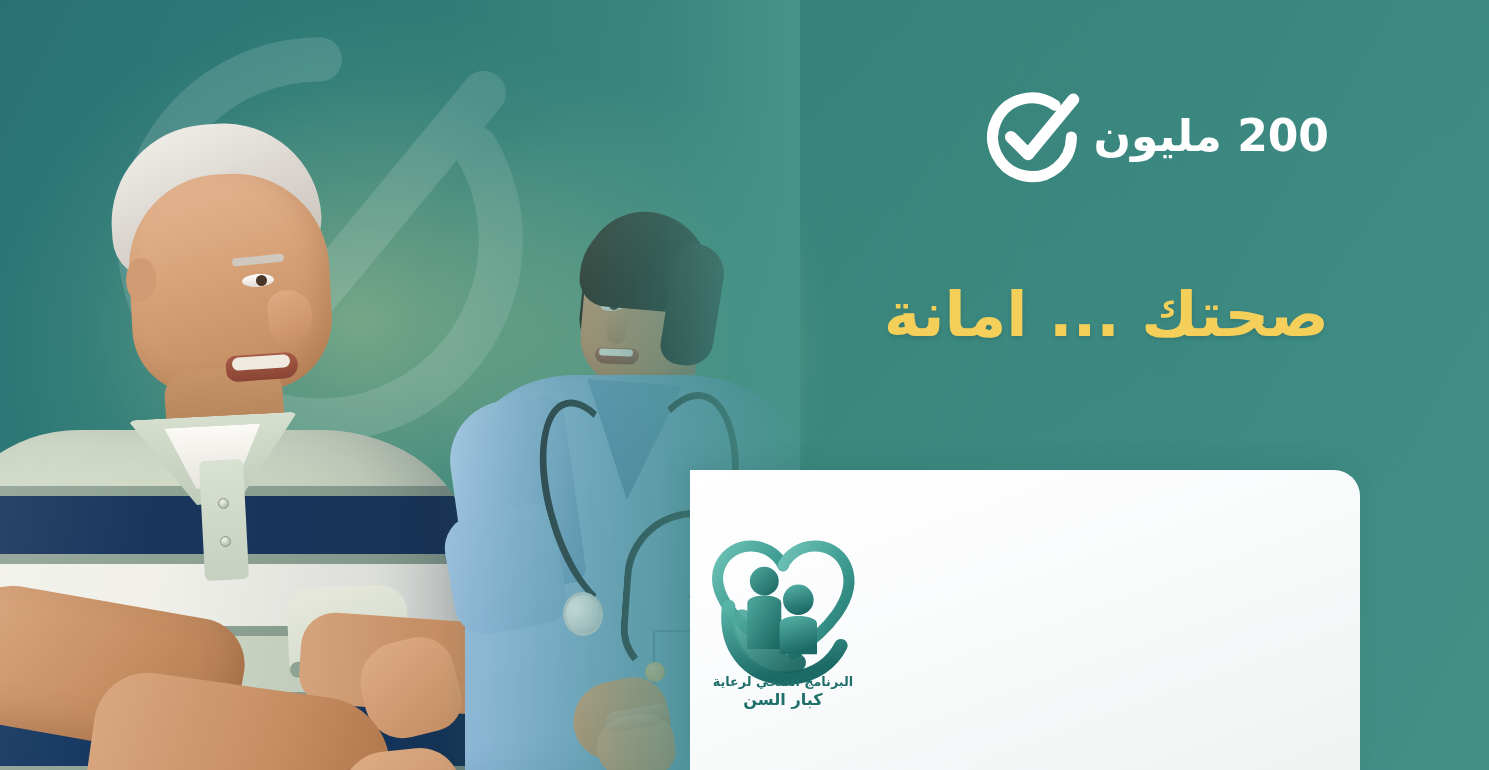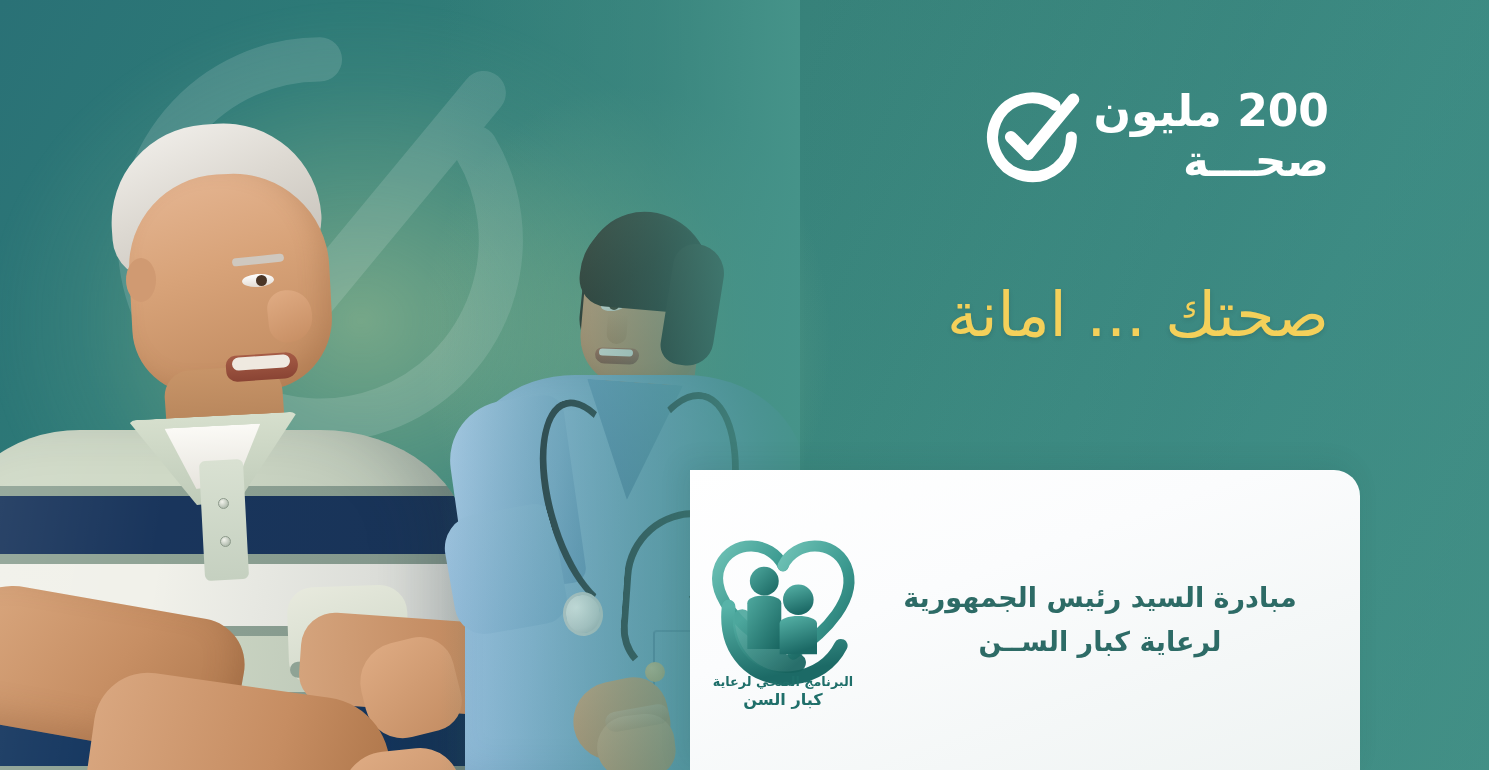--- a/index.html
+++ b/index.html
@@ -401,21 +401,21 @@
   .brand-line2{
     font-size:44px; font-weight:bold; margin-top:6px; white-space:nowrap;
   }
   .brand-mark{ width:96px; height:96px; flex:0 0 auto; }
   .brand-mark svg{ width:100%; height:100%; display:block; }
 
   
   .headline{
     position:absolute; right:160px; top:278px;
     color:#f4d05a;
-    font-size:62px; font-weight:normal;
+    font-size:62px; font-weight:bold;
     direction:rtl; white-space:nowrap;
     text-shadow:0 2px 5px rgba(0,0,0,0.12);
   }
 
   
   .card{
     position:absolute;
     left:690px; top:470px;
     width:670px; height:300px;
     background:linear-gradient(160deg,#ffffff 0%,#fbfcfd 38%,#eef3f2 100%);
@@ -523,21 +523,20 @@
       <div class="n-handB"></div>
       <div class="n-fingers"></div>
     </div>
 
     <div class="photo-fade"></div>
   </div>
 
   <div class="brand">
     <div class="brand-text">
       <span class="brand-line1">200 مليون</span>
-      <span class="brand-line2">صحـــة</span>
     </div>
     <div class="brand-mark">
       <svg viewBox="0 0 200 200" aria-hidden="true">
         <path d="M148 36 A82 82 0 1 0 182 102" fill="none" stroke="#ffffff" stroke-width="23" stroke-linecap="round"></path>
         <path d="M56 102 L92 138 L186 24" fill="none" stroke="#ffffff" stroke-width="25" stroke-linecap="round" stroke-linejoin="round"></path>
       </svg>
     </div>
   </div>
 
   <div class="headline">صحتك ... امانة</div>
@@ -579,20 +578,16 @@
         <path d="M58 92 C 58 80, 98 80, 98 92 L 98 146 L 58 146 Z" fill="url(#tealC)"></path>
 
         <circle cx="118" cy="88" r="18" fill="url(#tealB)"></circle>
         <path d="M96 116 C 96 104, 140 104, 140 116 L 140 152 L 96 152 Z" fill="url(#tealB)"></path>
 
         <text x="100" y="190" text-anchor="middle" font-family="DejaVu Sans, Liberation Sans, sans-serif" font-size="15" font-weight="bold" fill="#1f6f6a">البرنامج الصحي لرعاية</text>
         <text x="100" y="212" text-anchor="middle" font-family="DejaVu Sans, Liberation Sans, sans-serif" font-size="19" font-weight="bold" fill="#1f6f6a">كبار السن</text>
       </svg>
     </div>
 
-    <div class="card-text">
-      <div>مبادرة السيد رئيس الجمهورية</div>
-      <div>لرعاية كبار الســن</div>
-    </div>
 
   </div>
 
 </div>
 
 </body></html>

